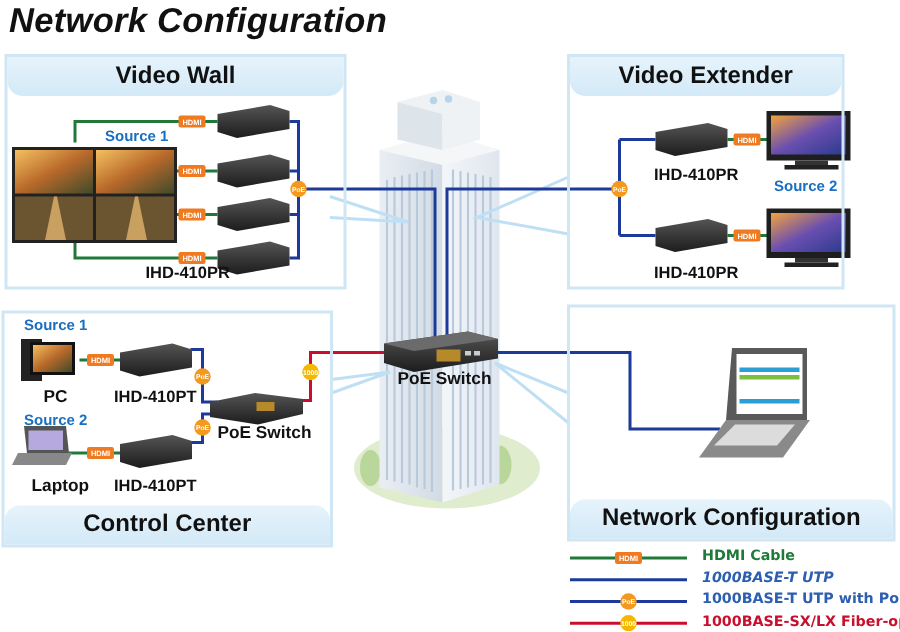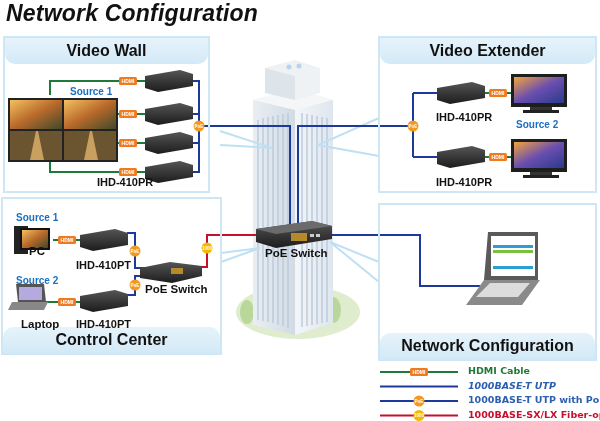--- a/index.html
+++ b/index.html
@@ -229,42 +229,42 @@
       <line x1="380" x2="458" y1="386.5" y2="386.5" stroke="#1d3a9a" stroke-width="2"></line>
       <line x1="380" x2="458" y1="401" y2="401" stroke="#1d3a9a" stroke-width="2"></line>
       <circle cx="419" cy="401" r="5.5" fill="#f39a1e"></circle>
       <text x="419" y="402.8" text-anchor="middle" font-size="4.5" font-weight="bold" fill="#fff" font-family="Liberation Sans, sans-serif">PoE</text>
       <line x1="380" x2="458" y1="415.5" y2="415.5" stroke="#c8102e" stroke-width="2"></line>
       <circle cx="419" cy="415.5" r="5.5" fill="#f5b800"></circle>
       <text x="419" y="417.3" text-anchor="middle" font-size="4.5" font-weight="bold" fill="#fff" font-family="Liberation Sans, sans-serif">1000</text>
     </g>
 </svg>
 
-<div class="panel" style="left:3px;top:36px;width:207px;height:157px;background:transparent;">
+<div class="panel" style="left:3px;top:36px;width:228px;height:157px;background:transparent;">
   <div class="panel-head top">Video Wall</div>
 </div>
-<div class="panel" style="left:378px;top:36px;width:219px;height:157px;background:transparent;">
+<div class="panel" style="left:378px;top:36px;width:185px;height:157px;background:transparent;">
   <div class="panel-head top">Video Extender</div>
 </div>
-<div class="panel" style="left:1px;top:197px;width:221px;height:158px;background:transparent;">
+<div class="panel" style="left:1px;top:207px;width:221px;height:158px;background:transparent;">
   <div class="panel-head bottom">Control Center</div>
 </div>
 <div class="panel" style="left:378px;top:203px;width:219px;height:158px;background:transparent;">
   <div class="panel-head bottom">Network Configuration</div>
 </div>
 
 <div class="lbl src" style="left:70px;top:86px;">Source 1</div>
 <div class="lbl" style="left:97px;top:176px;">IHD-410PR</div>
 
 <div class="lbl" style="left:436px;top:111px;">IHD-410PR</div>
 <div class="lbl src" style="left:516px;top:119px;">Source 2</div>
 <div class="lbl" style="left:436px;top:176px;">IHD-410PR</div>
 
 <div class="lbl src" style="left:16px;top:212px;">Source 1</div>
-<div class="lbl plain" style="left:29px;top:245px;font-size:11.5px;text-align:right;">PC</div>
+<div class="lbl plain" style="left:29px;top:259px;font-size:11.5px;text-align:right;">PC</div>
 <div class="lbl" style="left:76px;top:259px;">IHD-410PT</div>
 <div class="lbl src" style="left:16px;top:275px;">Source 2</div>
 <div class="lbl plain" style="left:145px;top:283px;font-size:11.5px;">PoE Switch</div>
 <div class="lbl plain" style="left:21px;top:318px;font-size:11.5px;">Laptop</div>
 <div class="lbl" style="left:76px;top:318px;">IHD-410PT</div>
 
 <div class="lbl plain" style="left:265px;top:247px;font-size:11.5px;">PoE Switch</div>
 
 <div id="legend-text-host">
     <div class="legend-text" style="left: 468px; top: 365px; color: rgb(31, 122, 58);">HDMI Cable</div>

